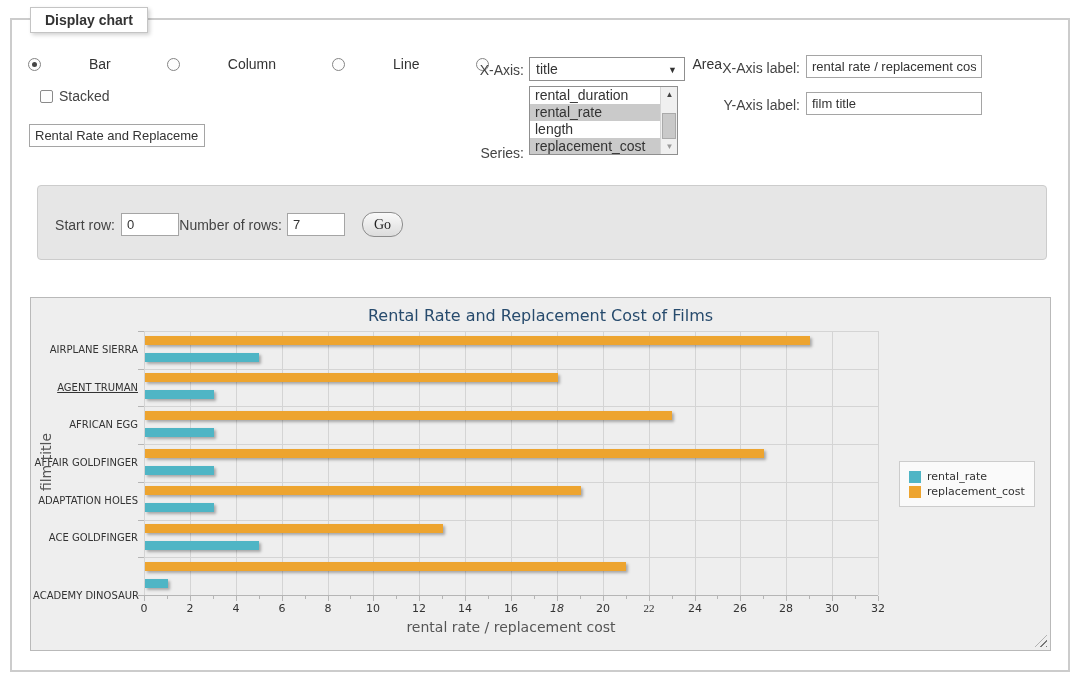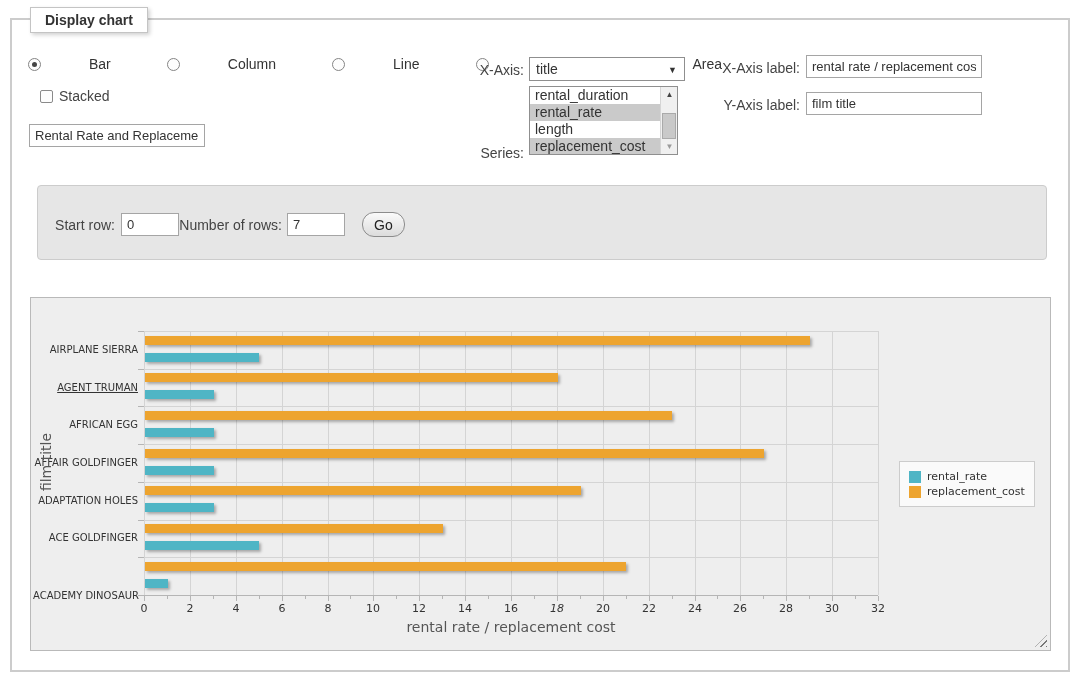--- a/index.html
+++ b/index.html
@@ -43,21 +43,21 @@
   .sb-btn { position:absolute; left:0; width:17px; height:15px; background:#f0f0f0;
            text-align:center; font-size:8px; line-height:15px; color:#444; }
   .sb-btn.down { bottom:0; color:#9a9a9a; }
   .sb-thumb { position:absolute; left:1px; top:26px; width:14px; height:26px;
            background:#c9c9c9; border:1px solid #aaa; }
 
   
   .rows-panel { position:absolute; left:37px; top:185px; width:1010px; height:75px;
            background:#e6e6e6; border:1px solid #ccc; border-radius:4px; }
   .go-btn { position:absolute; left:362px; top:212px; height:25px; padding:0 11px;
-           border:1px solid #8c8c8c; border-radius:12px; font-family:Liberation Sans, sans-serif;
+           border:1px solid #8c8c8c; border-radius:12px; font-family:Liberation Serif, serif;
            font-size:14px; color:#222; background:linear-gradient(#fafafa,#dcdcdc); cursor:pointer; }
 
   
   .chart-panel { position:absolute; left:30px; top:297px; width:1021px; height:354px;
            background:#eee; border:1px solid #b9b9b9;
            font-family:"DejaVu Sans", sans-serif; }
   .chart-title { position:absolute; left:0; top:8px; width:100%; text-align:center;
            font-size:16px; color:#274b6d; }
   .plot { position:absolute; left:113px; top:33px; width:734px; height:264px; }
   .gl { position:absolute; background:#d4d4d4; }
@@ -135,20 +135,21 @@
   <input class="txt" style="left: 806px; top: 92px; width: 176px;" value="film title">
 
   <div class="rows-panel"></div>
   <div class="rlabel" style="left:25px; top:217px; width:90px; text-align:right;">Start row:</div>
   <input class="txt" style="left: 121px; top: 213px; width: 58px;" value="0">
   <div class="rlabel" style="left:170px; top:217px; width:112px; text-align:right;">Number of rows:</div>
   <input class="txt" style="left: 287px; top: 213px; width: 58px;" value="7">
   <button class="go-btn">Go</button>
 
   <div class="chart-panel" id="chart">
+    <div class="chart-title">Rental Rate and Replacement Cost of Films</div>
     <div class="plot" id="plot">
         <div class="gl" style="left: 0px; top: 0px; width: 1px; height: 264px;"></div>
         <div class="gl" style="left: 46px; top: 0px; width: 1px; height: 264px;"></div>
         <div class="gl" style="left: 92px; top: 0px; width: 1px; height: 264px;"></div>
         <div class="gl" style="left: 138px; top: 0px; width: 1px; height: 264px;"></div>
         <div class="gl" style="left: 184px; top: 0px; width: 1px; height: 264px;"></div>
         <div class="gl" style="left: 229px; top: 0px; width: 1px; height: 264px;"></div>
         <div class="gl" style="left: 275px; top: 0px; width: 1px; height: 264px;"></div>
         <div class="gl" style="left: 321px; top: 0px; width: 1px; height: 264px;"></div>
         <div class="gl" style="left: 367px; top: 0px; width: 1px; height: 264px;"></div>
@@ -247,21 +248,21 @@
       <div class="xtick-label" style="left: 144px; top: 304px;">2</div>
       <div class="xtick-label" style="left: 190px; top: 304px;">4</div>
       <div class="xtick-label" style="left: 236px; top: 304px;">6</div>
       <div class="xtick-label" style="left: 282px; top: 304px;">8</div>
       <div class="xtick-label" style="left: 327px; top: 304px;">10</div>
       <div class="xtick-label" style="left: 373px; top: 304px;">12</div>
       <div class="xtick-label" style="left: 419px; top: 304px;">14</div>
       <div class="xtick-label" style="left: 465px; top: 304px;">16</div>
       <div class="xtick-label" style="left: 511px; top: 304px; font-style: italic;">18</div>
       <div class="xtick-label" style="left: 557px; top: 304px;">20</div>
-      <div class="xtick-label" style="left: 603px; top: 304px;">22</div>
+      <div class="xtick-label" style="left: 603px; top: 304px; font-family: Liberation Serif, serif;">22</div>
       <div class="xtick-label" style="left: 649px; top: 304px;">24</div>
       <div class="xtick-label" style="left: 694px; top: 304px;">26</div>
       <div class="xtick-label" style="left: 740px; top: 304px;">28</div>
       <div class="xtick-label" style="left: 786px; top: 304px;">30</div>
       <div class="xtick-label" style="left: 832px; top: 304px;">32</div>
       <div class="xaxis-title" style="left: 330px; top: 321px; width: 300px;">rental rate / replacement cost</div>
       <div class="yaxis-title" style="left: -20px; top: 156px; width: 70px; text-align: center;">film title</div>
     </div>
 </div>
 

